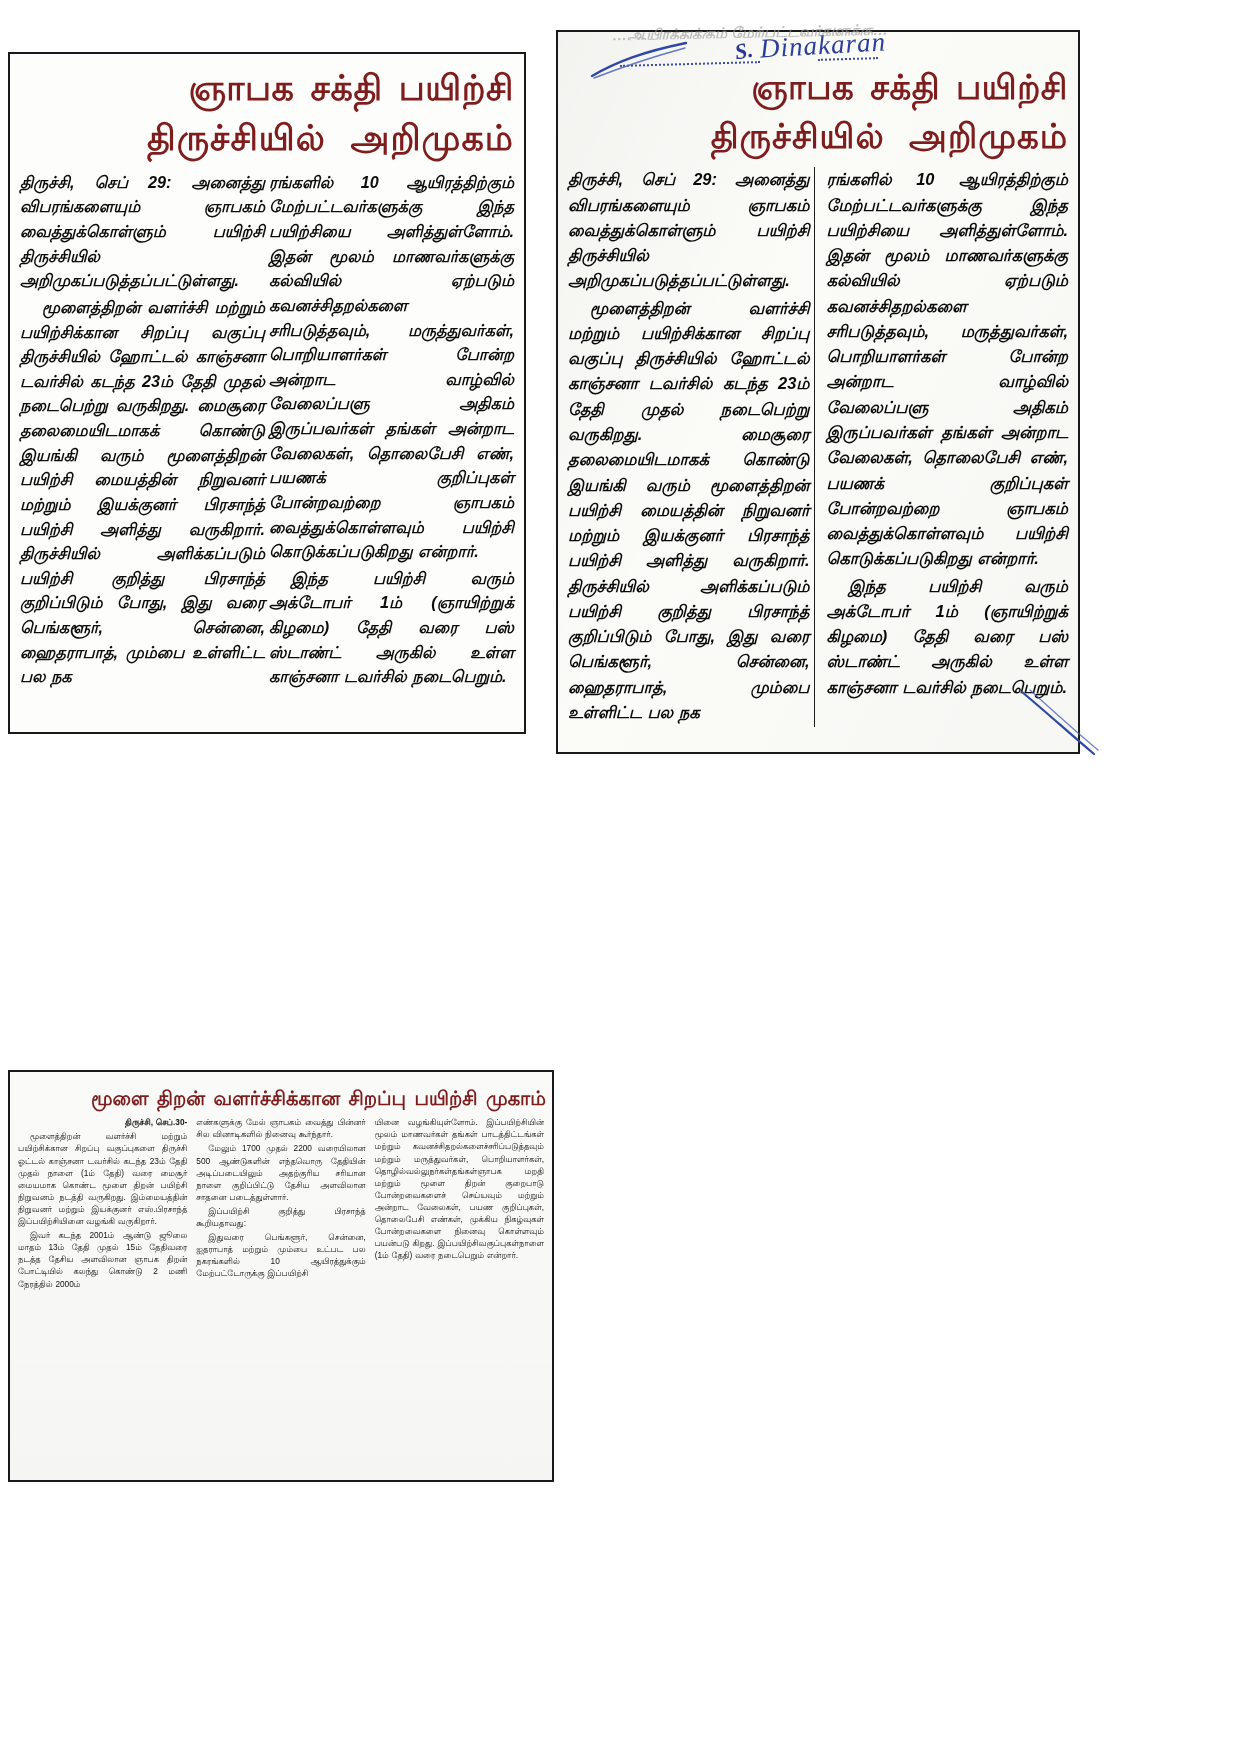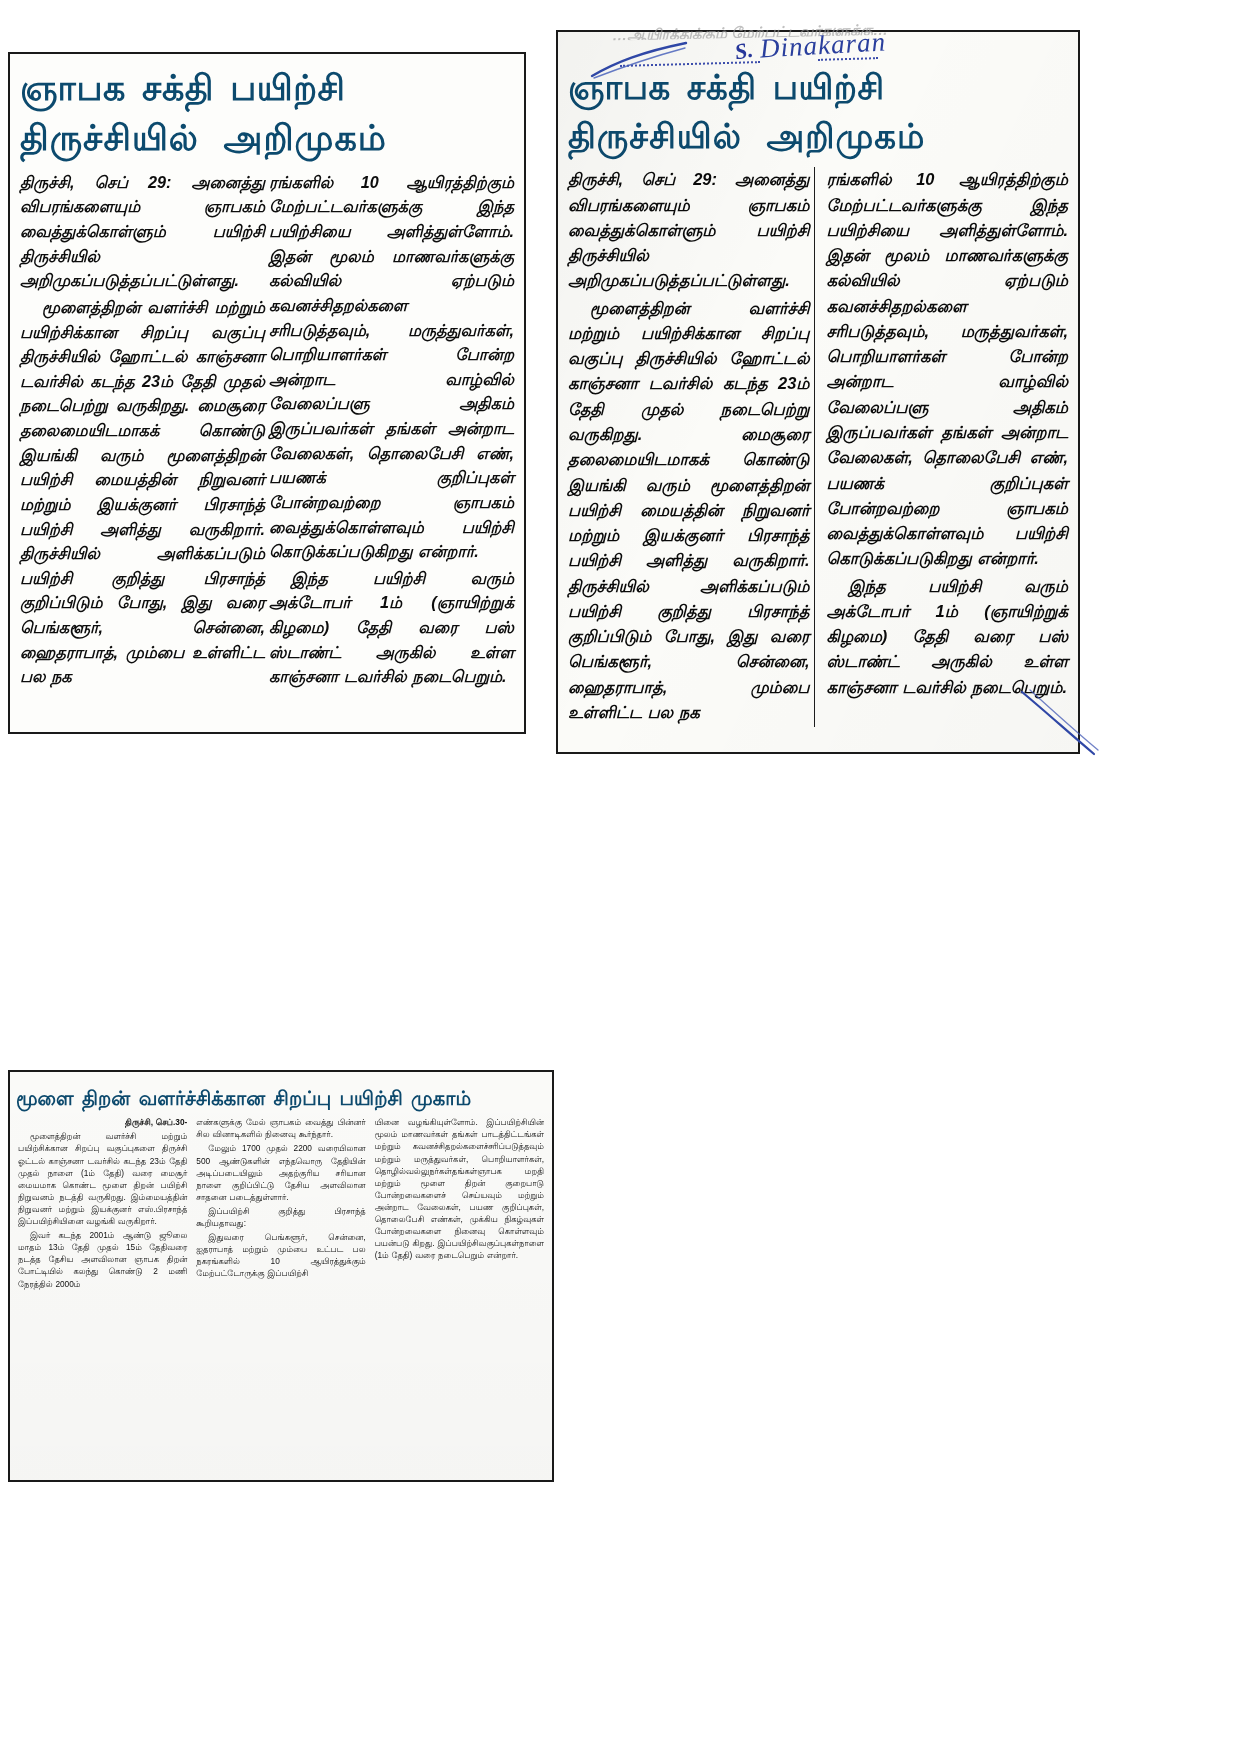--- a/index.html
+++ b/index.html
@@ -42,23 +42,23 @@
   
   #clip-bottom {
     left: 8px;
     top: 1070px;
     width: 546px;
     height: 412px;
   }
 
   
   .headline {
-    text-align: left;
-    font-weight: bold;
-    color: #0c4a6e;
+    text-align: right;
+    font-weight: bold;
+    color: #7f1d1d;
     line-height: 1.24;
     letter-spacing: 0.5px;
   }
   #clip-left .headline,
   #clip-right .headline {
     font-size: 35px;
     padding: 12px 10px 4px 10px;
     word-spacing: 6px;
   }
   #clip-right .headline {

